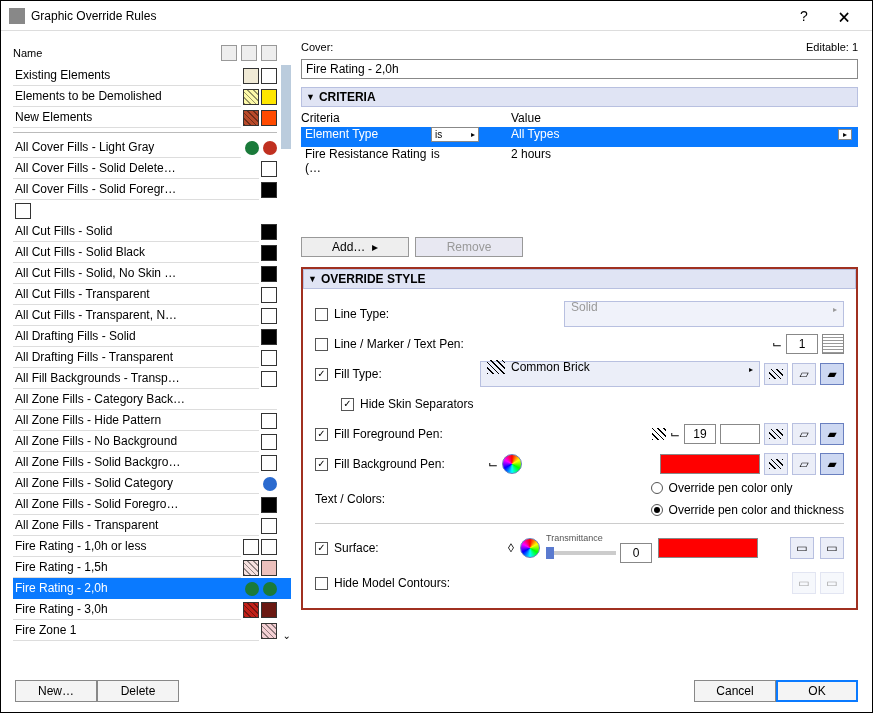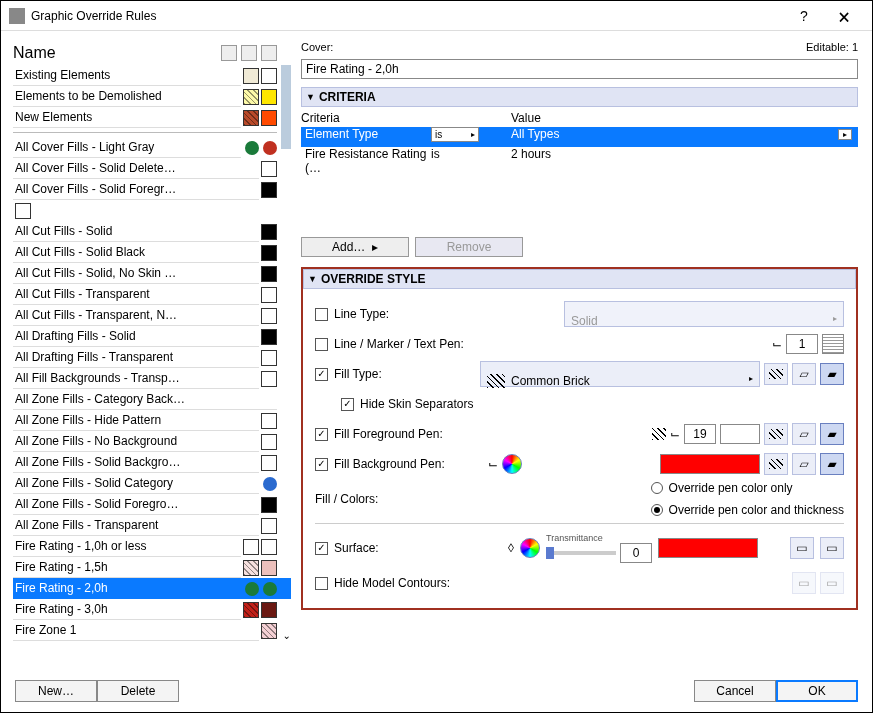--- a/index.html
+++ b/index.html
@@ -4,21 +4,21 @@
 <style>
 *{box-sizing:border-box;margin:0;padding:0;font-family:'Segoe UI',Tahoma,sans-serif;font-size:12px}
 body{background:#fff;width:873px;height:713px;border:1px solid #000;position:relative;overflow:hidden}
 .titlebar{height:30px;display:flex;align-items:center;padding:0 8px;border-bottom:1px solid #ddd}
 .titlebar .ico{width:16px;height:16px;background:#888;margin-right:6px}
 .titlebar .spacer{flex:1}
 .titlebar .btn{width:40px;height:28px;text-align:center;line-height:28px;font-size:14px}
 .content{display:flex;height:628px}
 .left{width:290px;padding:10px 0 10px 12px;position:relative}
 .left-header{display:flex;align-items:center;height:24px;padding-right:14px}
-.left-header .nm{flex:1;font-size:16px}
+.left-header .nm{flex:1;font-size:11px}
 .left-header .hi{width:16px;height:16px;margin-left:4px;border:1px solid #999;background:#eee}
 .rule-list{height:580px;overflow:hidden;position:relative}
 .rule-row{display:flex;align-items:center;height:21px;padding-right:14px;cursor:default}
 .rule-row.selected{background:#0a7aff;color:#fff}
 .rule-row .rn{flex:1;white-space:nowrap;overflow:hidden;text-overflow:ellipsis;padding-left:2px;border-bottom:1px solid #ddd;height:21px;line-height:20px}
 .rule-row.selected .rn{border-bottom:1px solid #0a7aff}
 .rule-row .sw{display:flex}
 .rule-row .sw span{width:16px;height:16px;margin-left:2px;border:1px solid #333}
 .rule-row .pie{width:14px;height:14px;border-radius:50%;margin-left:4px}
 .divider{height:1px;background:#bbb;margin:4px 14px 4px 0}
@@ -43,21 +43,21 @@
 .crit-buttons{display:flex;gap:6px;margin-top:70px}
 .crit-buttons button{width:108px;height:20px;border:1px solid #999;background:#eee}
 .crit-buttons button.dis{background:#e8e8f2;color:#999}
 .override-box{border:2px solid #a03020;margin-top:10px;padding:0}
 .ov-body{padding:10px 12px}
 .ov-row{display:flex;align-items:center;height:30px}
 .ov-row .cb{width:13px;height:13px;border:1px solid #555;margin-right:6px;display:inline-flex;align-items:center;justify-content:center;font-size:10px;line-height:1}
 .ov-row .cb.checked::after{content:'✓'}
 .ov-row .lbl{flex:1}
 .ov-row .ctrls{display:flex;align-items:center;gap:4px}
-.dd{border:1px solid #b8c0e0;background:#ebeef8;height:22px;display:flex;align-items:flex-start;padding:12px 6px;width:280px}
+.dd{border:1px solid #b8c0e0;background:#ebeef8;height:22px;display:flex;align-items:flex-end;padding:12px 6px;width:280px}
 .dd.dis{color:#999;background:#f0f2fa}
 .dd .ar{margin-left:auto;font-size:8px}
 .dd .sw{width:18px;height:14px;margin-right:6px}
 .numbox{width:32px;height:20px;border:1px solid #888;text-align:center}
 .swatch{width:40px;height:20px;border:1px solid #888}
 .ibtn{width:24px;height:22px;border:1px solid #b8c0e0;background:#ebeef8;display:flex;align-items:center;justify-content:center}
 .ibtn.sel{background:#cdd8f2;border:1px solid #6a80c0}
 .hatch{background:repeating-linear-gradient(45deg,#000 0 1px,transparent 1px 4px)}
 .radio{display:flex;align-items:center;height:18px}
 .radio .r{width:12px;height:12px;border:1px solid #555;border-radius:50%;margin-right:6px;display:flex;align-items:center;justify-content:center}
@@ -369,21 +369,21 @@
             <div class="swatch" style="background:#ff0000;width:100px"></div>
             <div class="ibtn">
                 <span class="hatch" style="width:14px;height:10px"></span>
               </div>
             <div class="ibtn">▱</div>
             <div class="ibtn sel">▰</div>
           </div>
         </div>
 
         <div class="ov-row" style="height:40px">
-          <span class="lbl">Fill / Colors:</span>
+          <span class="lbl">Text / Colors:</span>
           <div style="display:flex;flex-direction:column;gap:4px">
             <div class="radio">
                 <span class="r"></span>
                 <span>Override pen color only</span>
               </div>
             <div class="radio">
                 <span class="r checked"></span>
                 <span>Override pen color and thickness</span>
               </div>
           </div>

